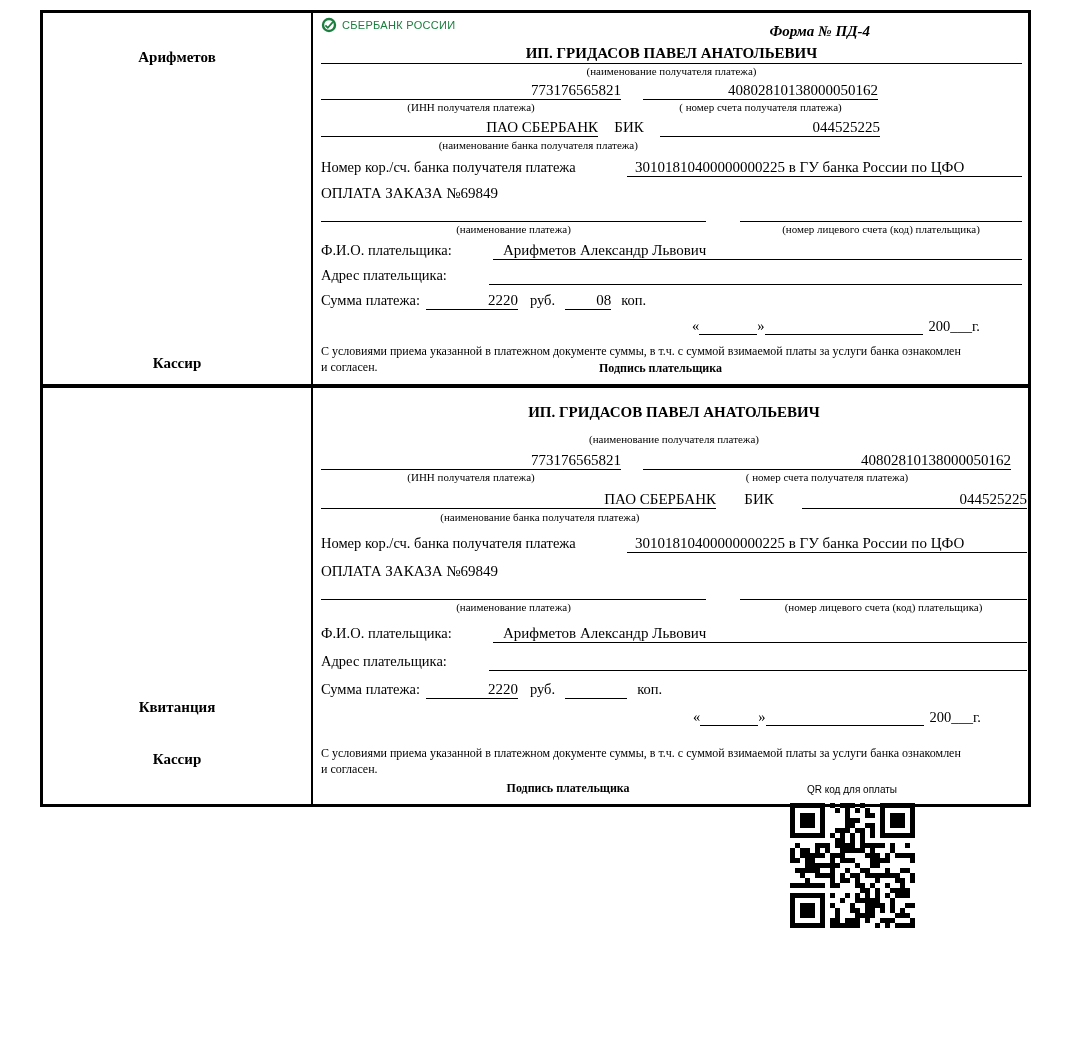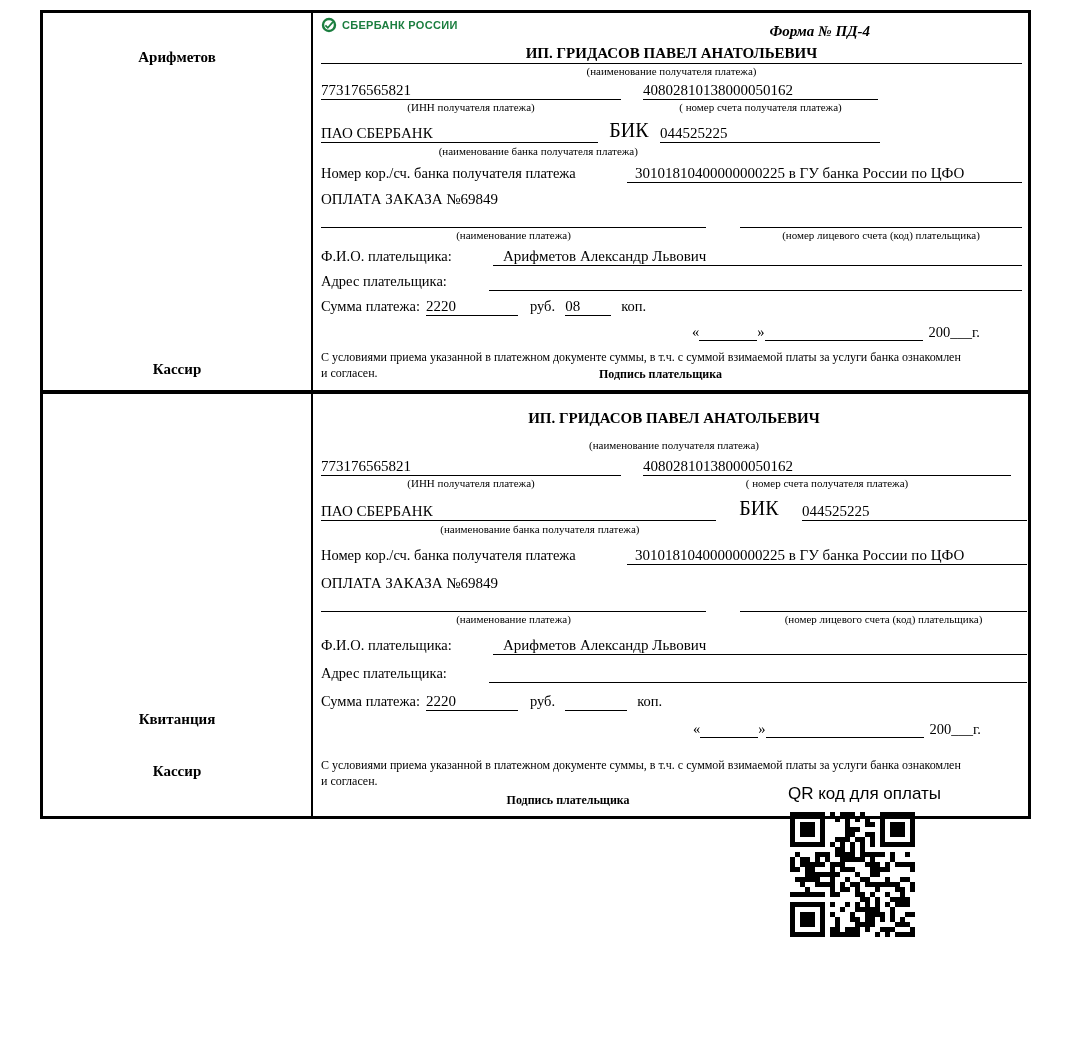--- a/index.html
+++ b/index.html
@@ -21,41 +21,41 @@
     position:absolute; width:100%; text-align:center;
     font-weight:bold; font-size:15px;
   }
   .content { flex:1; position:relative; padding:4px 6px 8px 8px; }
   .s1 .content { min-height:352px; }
   .s2 .content { min-height:392px; padding-top:16px; }
 
   .headrow { display:flex; justify-content:space-between; align-items:flex-start; height:28px; }
   .logo { display:flex; align-items:center; gap:5px; }
   .logo svg { width:16px; height:16px; }
-  .logotext { color:#1b7e3f; font-weight:bold; font-size:11px; font-family:"Liberation Sans", sans-serif; letter-spacing:0.3px;text-align:right; }
+  .logotext { color:#1b7e3f; font-weight:normal; font-size:11px; font-family:"Liberation Sans", sans-serif; letter-spacing:0.3px;text-align:right; }
   .formnum { font-style:italic; font-weight:bold; font-size:15px; margin-right:152px; margin-top:6px; }
 
   .u { border-bottom:1px solid #000; }
   .payee { text-align:center; font-weight:bold; font-size:15px; padding-bottom:1px; }
   .s2 .payee { margin-bottom:10px; }
   .caption { font-size:11px; text-align:center; line-height:1.35; }
-  .val { font-size:15px; text-align:left;font-family:Liberation Serif, serif; }
+  .val { font-size:15px; text-align:right;font-family:Liberation Serif, serif; }
   .lbl { font-size:14.5px; }
   .row { display:flex; align-items:flex-end; }
 
   .cols { margin-top:3px; }
   .c1 { width:300px; }
   .gap { width:22px; }
   .c2 { width:235px; }
   .tail { flex:1; }
   .s2 .c2 { flex:1; margin-right:16px; }
 
   .bankrow { margin-top:4px; }
   .b1 { width:277px; }
-  .biklbl { width:62px; text-align:center; font-size:20px; padding:0 4px 1px 4px; }
+  .biklbl { width:62px; text-align:center; font-size:15px; padding:0 4px 1px 4px; }
   .b2 { width:220px; }
   .s2 .b1 { width:395px; }
   .s2 .b2 { width:225px; }
   .s2 .biklbl { width:86px; }
   .bankcap { width:62%; margin-top:1px; }
 
   .corr { margin-top:6px; }
   .corrlbl { flex:0 0 306px; padding-bottom:1px; }
   .corrval { flex:1; text-align:left; padding-left:8px; font-size:15px; }
 
@@ -92,21 +92,21 @@
   .sig { font-weight:bold; font-size:12px; }
   .s1 .sig { position:absolute; left:278px; bottom:0; }
   .s2 .terms { margin-top:20px; }
   .s2 .sig { display:block; text-align:center; margin-top:4px; width:70%; }
 
   .s2 .cols, .s2 .bankrow { margin-top:6px; }
   .s2 .corr, .s2 .payrow, .s2 .fio, .s2 .addr, .s2 .sum { margin-top:10px; }
   .s2 .daterow { margin-top:10px; padding-right:46px; }
 
   .qrblock { position:absolute; left:788px; top:784px; width:128px; text-align:center; }
-  .qrcaption { font-family:"Liberation Sans", sans-serif; font-size:17px; margin-bottom:8px; white-space:nowrap; }
+  .qrcaption { font-family:"Liberation Sans", sans-serif; font-size:10px; margin-bottom:8px; white-space:nowrap; }
   .qrbox { width:125px; height:125px; margin:0 auto; }
 </style>
 </head>
 <body>
 
 <div class="form">
 
   <div class="section first s1">
     <div class="leftcol">
       <div class="leftlabel" style="top:36px">Арифметов</div>

